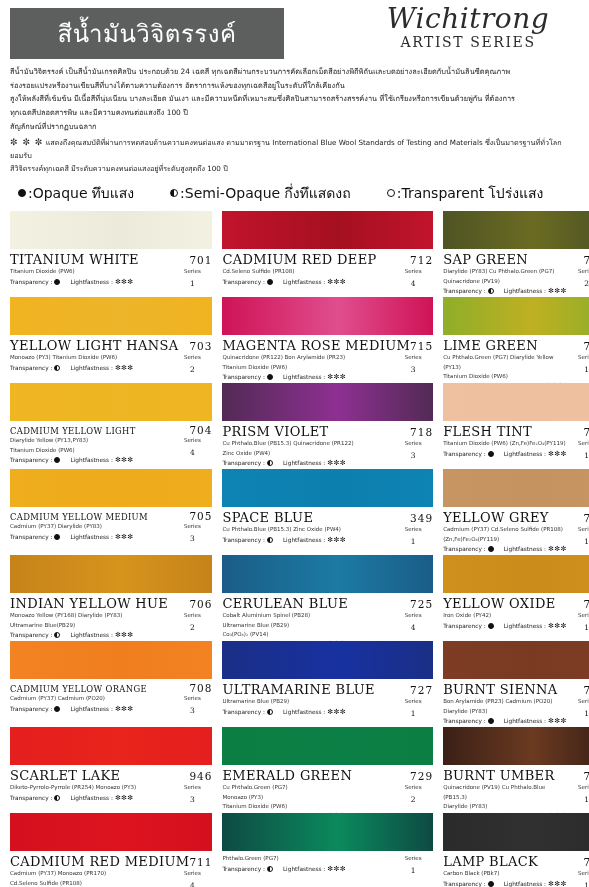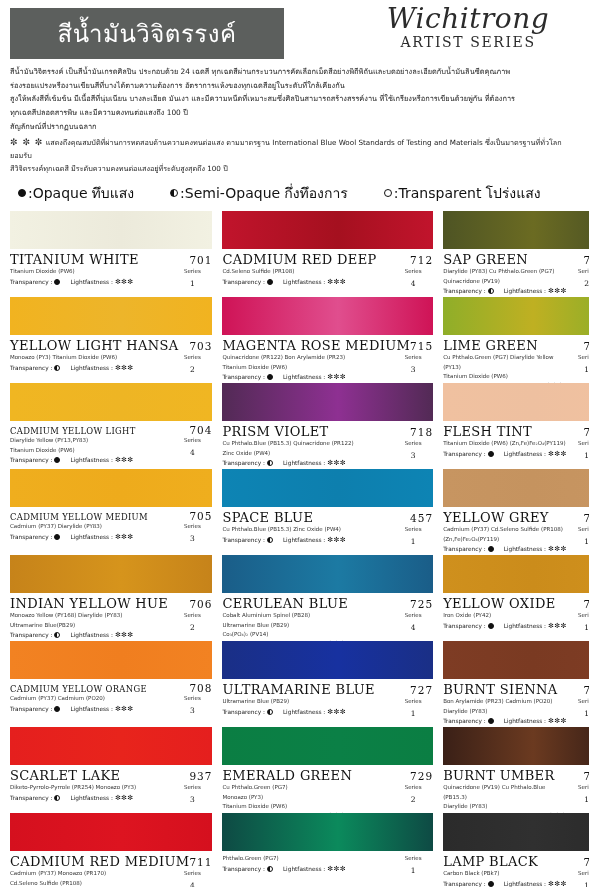--- a/index.html
+++ b/index.html
@@ -211,21 +211,21 @@
 
 <div class="legend">
   <div class="legend-item">
     <span class="op-dot op-full"></span>
     <span>:Opaque</span>
     <span class="lbl-th">ทึบแสง</span>
   </div>
   <div class="legend-item">
     <span class="op-dot op-half"></span>
     <span>:Semi-Opaque</span>
-    <span class="lbl-th">กึ่งทึองการ</span>
+    <span class="lbl-th">กึ่งทึแสดงถ</span>
   </div>
   <div class="legend-item">
     <span class="op-dot op-none"></span>
     <span>:Transparent</span>
     <span class="lbl-th">โปร่งแสง</span>
   </div>
 </div>
 
 <div class="grid" id="color-grid">
     <div class="cell">
@@ -451,21 +451,21 @@
           </div>
           <div class="meta-right"><span>Series</span><span class="series-num">3</span></div>
         </div>
       </div>
     </div>
     <div class="cell">
       <div class="swatch" style="background: linear-gradient(90deg, rgb(13, 132, 180) 0%, rgb(13, 127, 174) 55%, rgb(13, 132, 180) 100%);"></div>
       <div class="info">
         <div class="name-row">
           <span class="cname">Space Blue</span>
-          <span class="ccode">457</span>
+          <span class="ccode">349</span>
         </div>
         <div class="meta-row">
           <div class="meta-left">
             <div class="pigments">Cu Phthalo.Blue (PB15.3) Zinc Oxide (PW4)</div>
             <div class="trans-line">
               <span>Transparency :</span>
               <span class="dotsm" style="background: linear-gradient(90deg, rgb(17, 17, 17) 0px, rgb(17, 17, 17) 50%, rgb(255, 255, 255) 50%, rgb(255, 255, 255) 100%);"></span>
               <span class="sep"></span>
               <span>Lightfastness :</span>
               <span class="stars">✼✼✼</span>
@@ -632,21 +632,21 @@
           </div>
           <div class="meta-right"><span>Series</span><span class="series-num">1</span></div>
         </div>
       </div>
     </div>
     <div class="cell">
       <div class="swatch" style="background: linear-gradient(90deg, rgb(229, 31, 30) 0%, rgb(232, 36, 28) 55%, rgb(229, 31, 30) 100%);"></div>
       <div class="info">
         <div class="name-row">
           <span class="cname">Scarlet Lake</span>
-          <span class="ccode">937</span>
+          <span class="ccode">946</span>
         </div>
         <div class="meta-row">
           <div class="meta-left">
             <div class="pigments">Diketo-Pyrrolo-Pyrrole (PR254) Monoazo (PY3)</div>
             <div class="trans-line">
               <span>Transparency :</span>
               <span class="dotsm" style="background: linear-gradient(90deg, rgb(17, 17, 17) 0px, rgb(17, 17, 17) 50%, rgb(255, 255, 255) 50%, rgb(255, 255, 255) 100%);"></span>
               <span class="sep"></span>
               <span>Lightfastness :</span>
               <span class="stars">✼✼✼</span>

